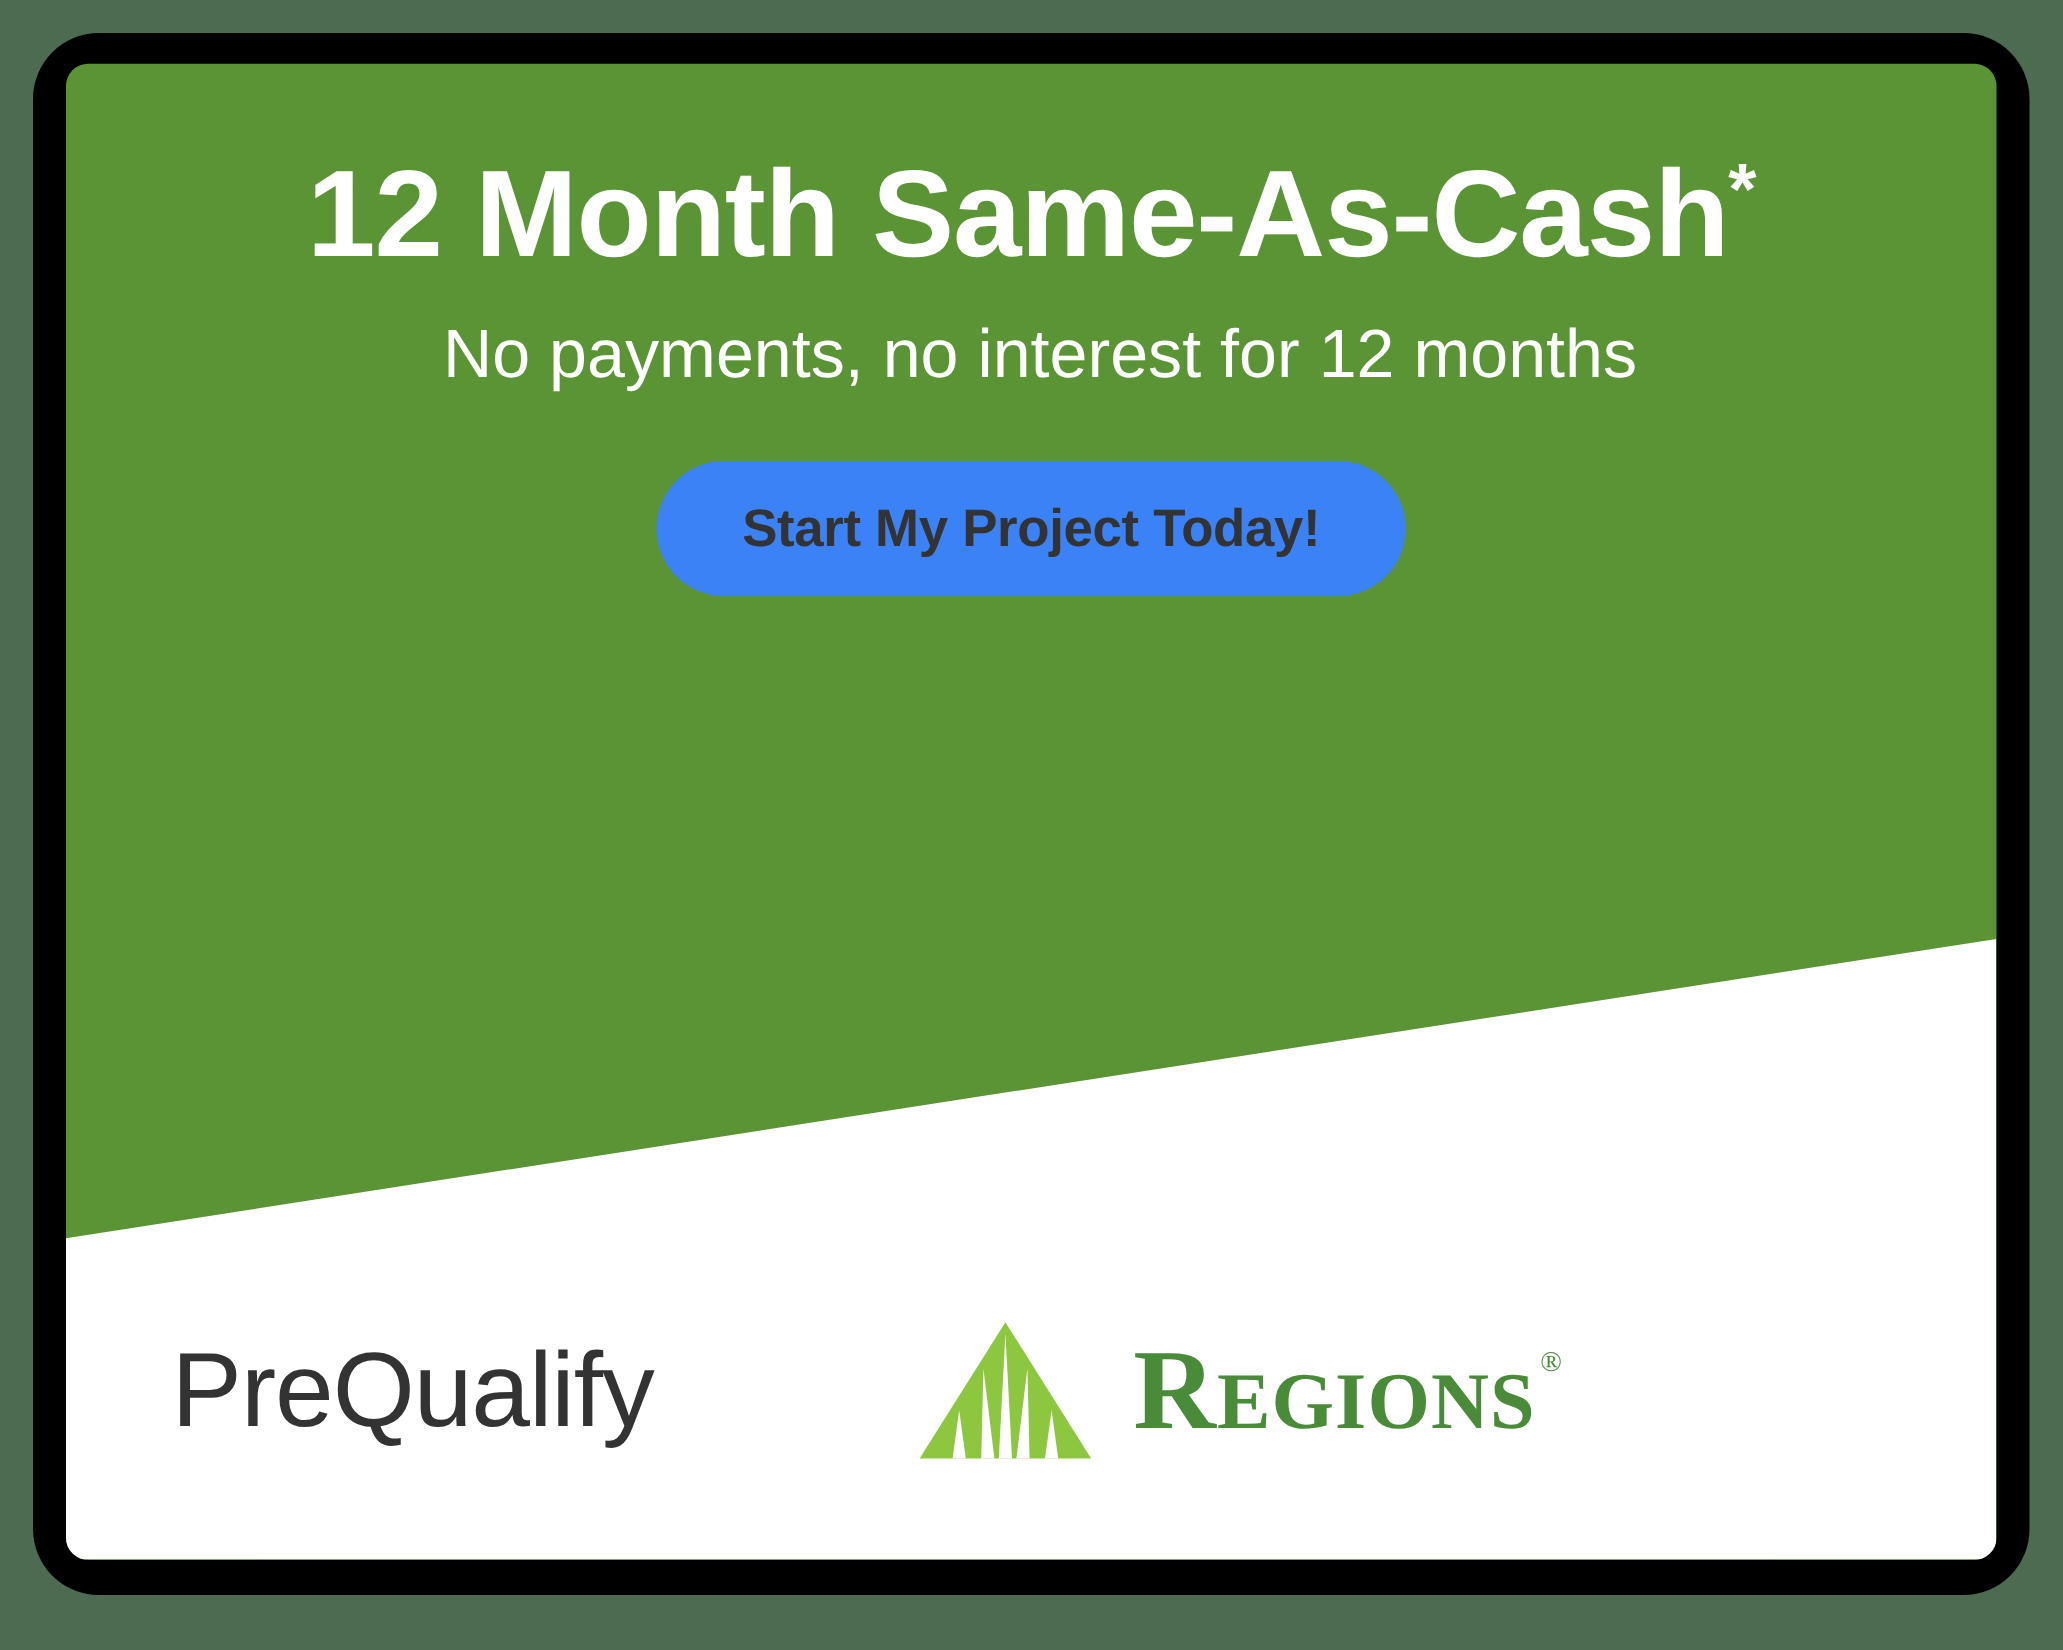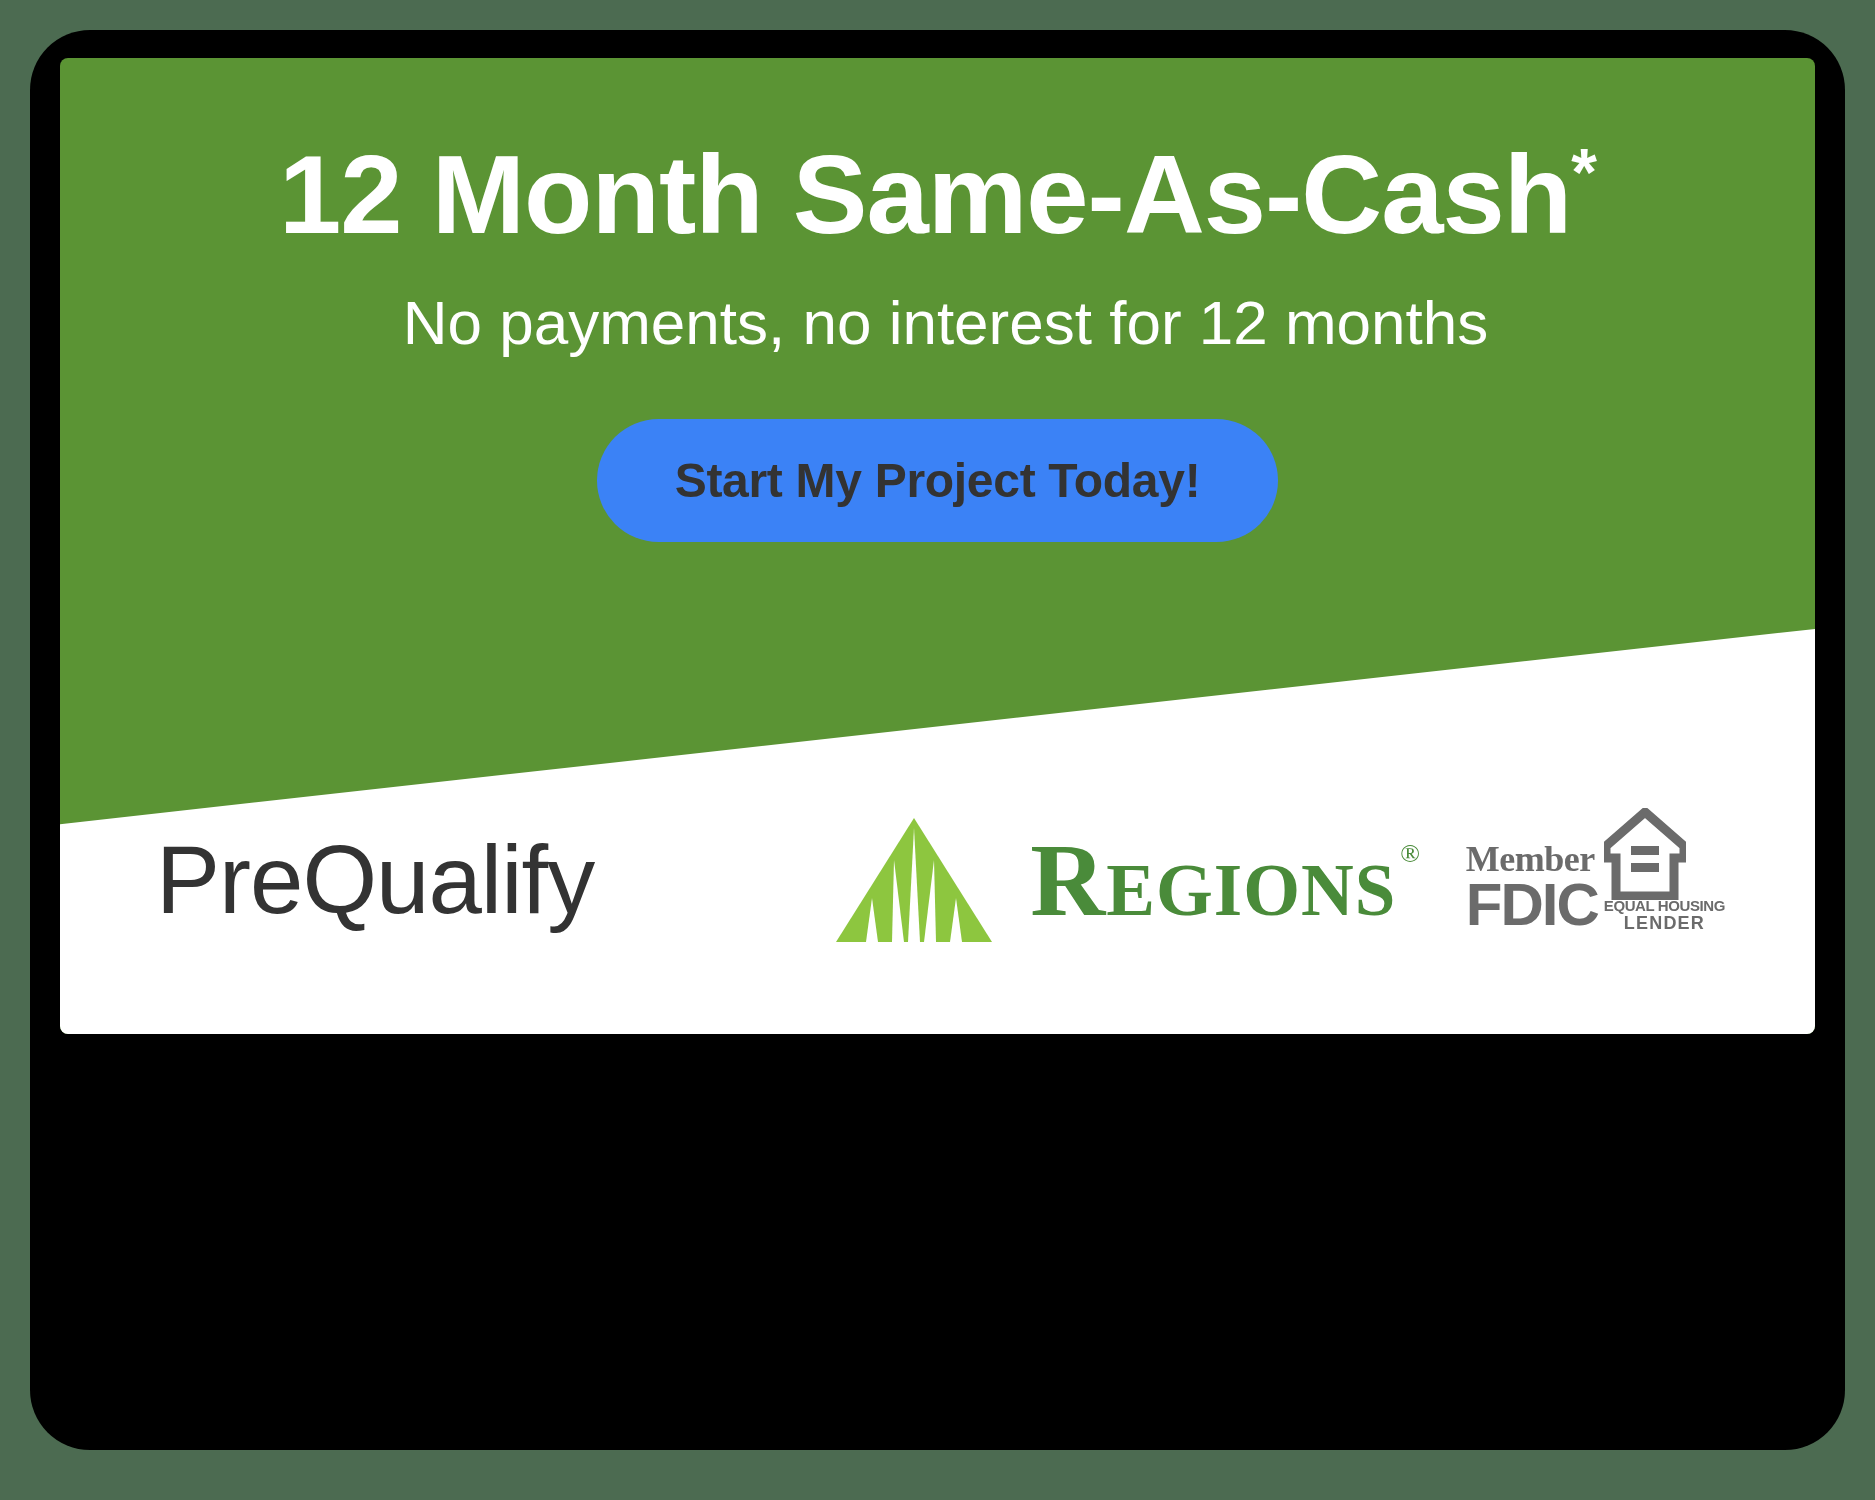--- a/index.html
+++ b/index.html
@@ -25,23 +25,23 @@
     height:1420px;
     background:#000000;
     border-radius:60px;
   }
 
   #card {
     position:absolute;
     left:30px;
     top:28px;
     width:1755px;
-    height:976px;
+    height:1360px;
     background:#5b9434;
-    border-radius:8px;
+    border-radius:20px;
     overflow:hidden;
   }
 
   
   #footer-wedge {
     position:absolute;
     left:0;
     top:0;
     width:100%;
     height:100%;
@@ -218,37 +218,20 @@
 
       <h2 id="subheadline">No payments, no interest for 12 months</h2>
 
 
       <div id="cta-wrap">
         <button id="cta-button">Start My Project Today!</button>
       </div>
 
     </div>
 
-    <div id="fdic-badge">
-      <div id="fdic-text-block">
-        <div id="fdic-member">Member</div>
-        <div id="fdic-acronym">FDIC</div>
-      </div>
-      <div>
-        <svg id="ehl-icon" viewBox="0 0 82 92">
-          <path d="M41 4 L80 38 L80 50 L70 50 L70 88 L12 88 L12 50 L2 50 L2 38 Z" fill="none" stroke="#6b6b6b" stroke-width="9"></path>
-          <rect x="27" y="38" width="28" height="9" fill="#6b6b6b"></rect>
-          <rect x="27" y="55" width="28" height="9" fill="#6b6b6b"></rect>
-        </svg>
-        <div id="ehl-text-block">
-          <div id="ehl-line1">EQUAL HOUSING</div>
-          <div id="ehl-line2">LENDER</div>
-        </div>
-      </div>
-    </div>
 
     <div id="footer-row">
 
       <div id="prequalify-text">PreQualify</div>
 
       <div id="regions-logo">
         <svg id="regions-mark" viewBox="0 0 160 132">
           <polygon points="80,4 158,128 2,128" fill="#8dc63f"></polygon>
           <polygon points="80,14 86,128 74,128" fill="#ffffff"></polygon>
           <polygon points="60,46 70,128 58,128" fill="#ffffff"></polygon>

